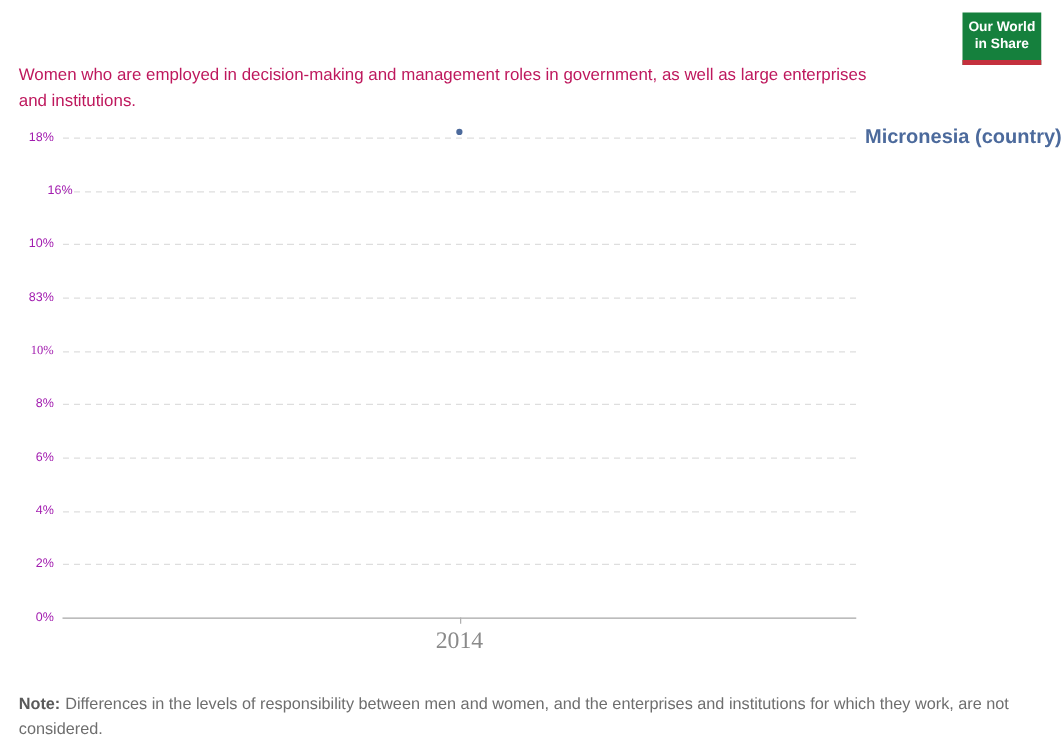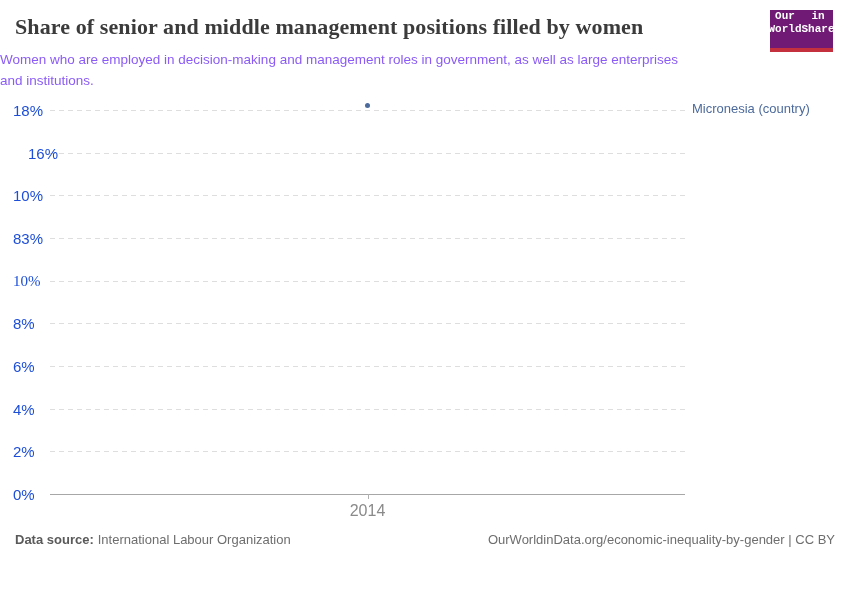--- a/index.html
+++ b/index.html
@@ -18,79 +18,80 @@
     left: 15px; top: 14px;
     width: 740px;
     font-family: "Liberation Serif", serif;
     font-size: 22px;
     font-weight: 700;
     color: #3b3b3b;
     letter-spacing: 0.1px;
   }
   .subtitle {
     position: absolute;
-    left: 0; top: 49px;
+    left: 15px; top: 49px;
     width: 680px;
     font-size: 13.5px;
     line-height: 21px;
-    color: #8b5cf6;
+    color: #be185d;
   }
   .logo {
     position: absolute;
     left: 770px; top: 10px;
     width: 63px; height: 42px;
-    background: #701a75;
+    background: #15803d;
     border-bottom: 4px solid #c4303d;
     color: #ffffff;
     font-size: 11px;
     font-weight: 700;
     text-align: center;
     display: flex;
-    flex-direction: row;
+    flex-direction: column;
     justify-content: center;
     line-height: 13px;
-    font-family: Liberation Mono, monospace;
   }
   
   .chart { position: absolute; left: 0; top: 0; width: 850px; height: 600px; }
   .gridline {
     position: absolute;
     height: 1px;
     background: repeating-linear-gradient(to right, #dedede 0 5px, transparent 5px 9px);
   }
   .gridline.zero { background: #a7a7a7; }
   .ytick {
     position: absolute;
     width: 30px;
-    text-align: left;
+    text-align: right;
     transform: translateY(-50%);
-    font-size: 15px;
-    color: #1d4ed8;
+    font-size: 10px;
+    color: #a21caf;
   }
   .xtick-mark {
     position: absolute;
     width: 1px; height: 5px;
     background: #b0b0b0;
   }
   .xtick-label {
     position: absolute;
     transform: translateX(-50%);
-    font-size: 16px;
+    font-size: 19px;
     color: #8a8a8a;
+    font-family: Liberation Serif, serif;
   }
   .point {
     position: absolute;
     width: 5px; height: 5px;
     border-radius: 50%;
     cursor: pointer;
   }
   .legend-label {
     position: absolute;
-    font-size: 13px;
+    font-size: 16px;
     cursor: pointer;
+    font-weight: bold;
   }
   
   .footer-row {
     position: absolute;
     left: 15px; top: 532px;
     width: 820px;
     font-size: 13px;
     color: #6e6e6e;
     display: flex;
     justify-content: space-between;
@@ -103,21 +104,20 @@
     font-size: 13px;
     line-height: 19.5px;
     color: #6e6e6e;
   }
 </style>
 </head>
 <body>
 
 <div class="page">
 
-  <h1 class="title">Share of senior and middle management positions filled by women</h1>
 
   <div class="logo">
     <span>Our World</span>
     <span>in Share</span>
   </div>
 
   <p class="subtitle">Women who are employed in decision-making and management roles in government, as well as large enterprises and institutions.</p>
 
   <div class="chart" id="chart">
       <div class="gridline zero" style="left: 50px; width: 635px; top: 494px;"></div>
@@ -139,24 +139,18 @@
       <div class="gridline" style="left: 50px; width: 635px; top: 152.667px;"></div>
       <div class="ytick" style="left: 28px; top: 152.667px;">16%</div>
       <div class="gridline" style="left: 50px; width: 635px; top: 110px;"></div>
       <div class="ytick" style="left: 13px; top: 110px;">18%</div>
       <div class="xtick-mark" style="left: 367.5px; top: 494px;"></div>
       <div class="xtick-label" style="left: 367.5px; top: 502px;">2014</div>
       <div class="point" style="background: rgb(76, 106, 156); left: 365px; top: 103.233px;"></div>
       <div class="legend-label" style="color: rgb(76, 106, 156); left: 692px; top: 100.733px;">Micronesia (country)</div>
     </div>
 
-  <div class="footer-row">
-    <span>
-      <span class="footer-label">Data source:</span><span>International Labour Organization</span>
-    </span>
-    <span>
-      <span>OurWorldinData.org/economic-inequality-by-gender</span>
-      <span>| CC BY</span>
-    </span>
-  </div>
 
+  <p class="note">
+    <span class="footer-label">Note:</span><span>Differences in the levels of responsibility between men and women, and the enterprises and institutions for which they work, are not considered.</span>
+  </p>
 
 </div>
 
 </body></html>

